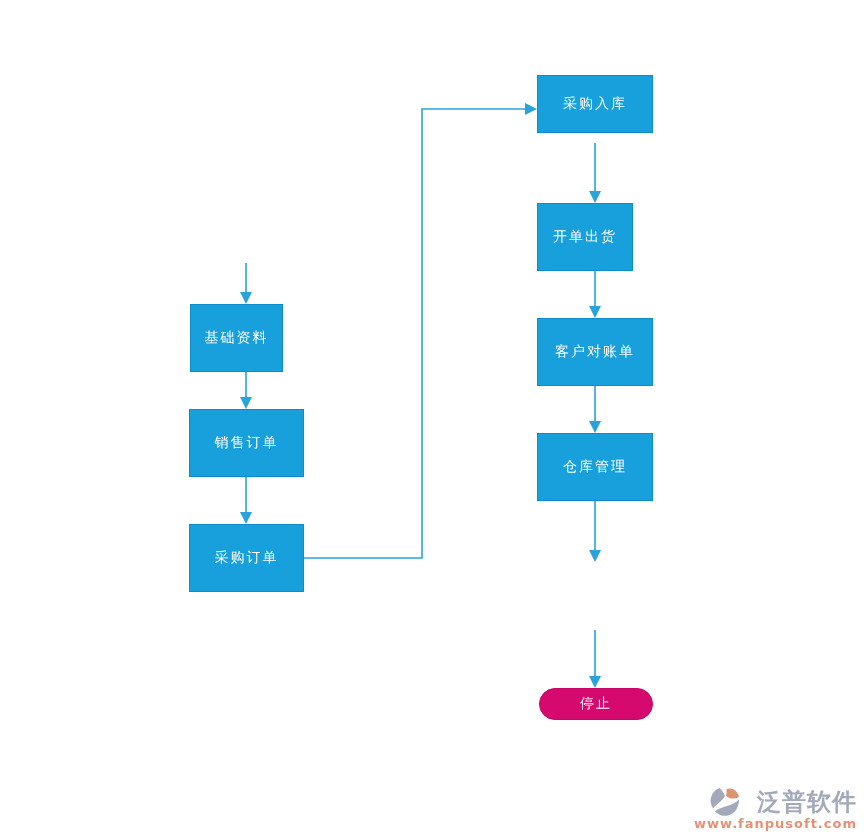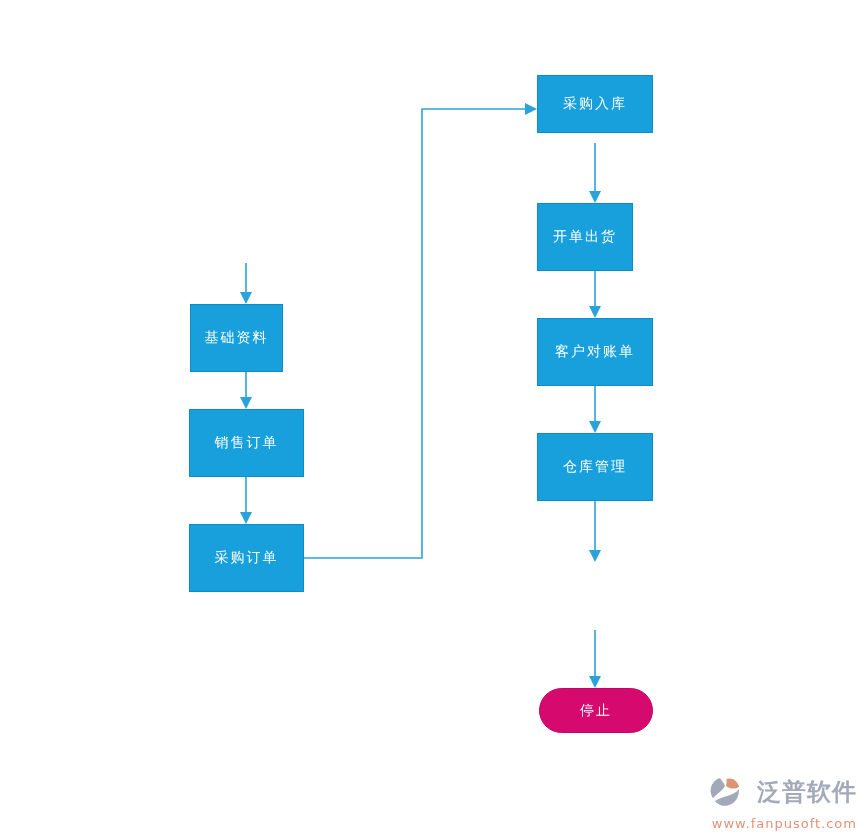--- a/index.html
+++ b/index.html
@@ -40,36 +40,36 @@
   #n-start            {left:190px;top:218px;width:114px;height:45px;}
   #n-basic-data       {left:190px;top:304px;width:93px;height:68px;}
   #n-sales-order      {left:189px;top:409px;width:115px;height:68px;}
   #n-purchase-order   {left:189px;top:524px;width:115px;height:68px;}
   
   #n-purchase-inbound   {left:537px;top:75px; width:116px;height:58px;}
   #n-billing-shipment   {left:537px;top:203px;width:96px;height:68px;}
   #n-customer-statement {left:537px;top:318px;width:116px;height:68px;}
   #n-warehouse-mgmt     {left:537px;top:433px;width:116px;height:68px;text-align:center;}
   #n-receivable-payable {left:537px;top:562px;width:116px;height:68px;}
-  #n-stop               {left:539px;top:688px;width:114px;height:45px;}
+  #n-stop               {left:539px;top:688px;width:114px;height:32px;}
   
   .watermark{
     position:absolute;right:7px;bottom:5px;
     display:flex;flex-direction:column;align-items:flex-end;
     opacity:0.9;user-select:none;
   }
   .brand-row{display:flex;align-items:center;gap:16px;}
   .brand-icon{width:31px;height:31px;}
   .brand-text{
     color:var(--brand-gray);font-size:24px;font-weight:bold;
     letter-spacing:1px;line-height:1;
   }
   .brand-url{
-    color:var(--url-color);font-size:13px;font-weight:normal;
-    letter-spacing:1px;margin-top:10px;line-height:1;
+    color:var(--url-color);font-size:13px;font-weight:bold;
+    letter-spacing:1px;margin-top:0;line-height:1;
   }
 </style>
 </head>
 <body>
 
 <div class="canvas">
 
   <svg class="connector-layer" width="864" height="835" viewBox="0 0 864 835" xmlns="http://www.w3.org/2000/svg">
     <g>
       <line class="edge-line" x1="246" y1="263" x2="246" y2="292"></line>

